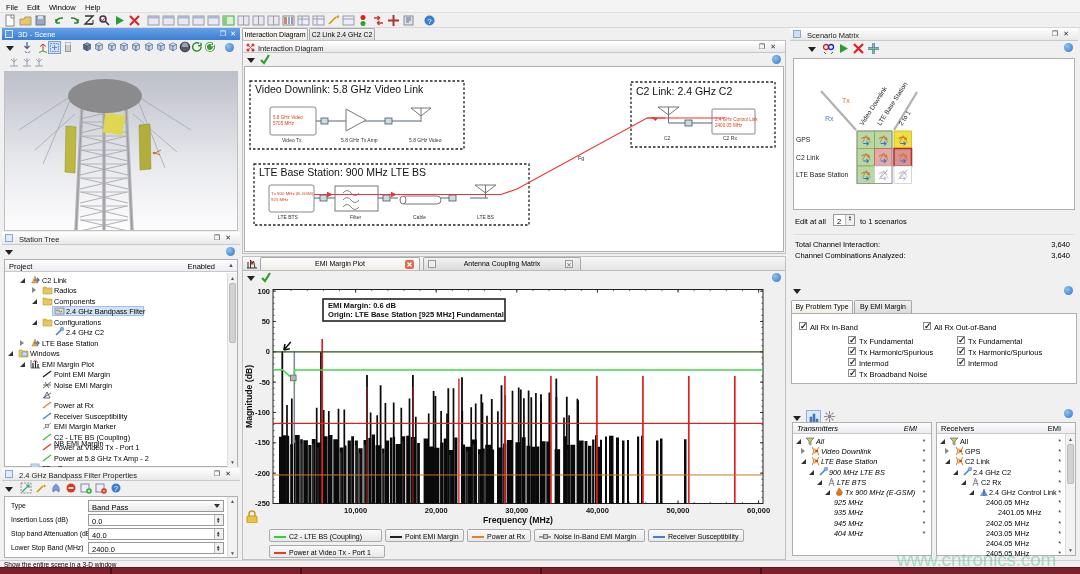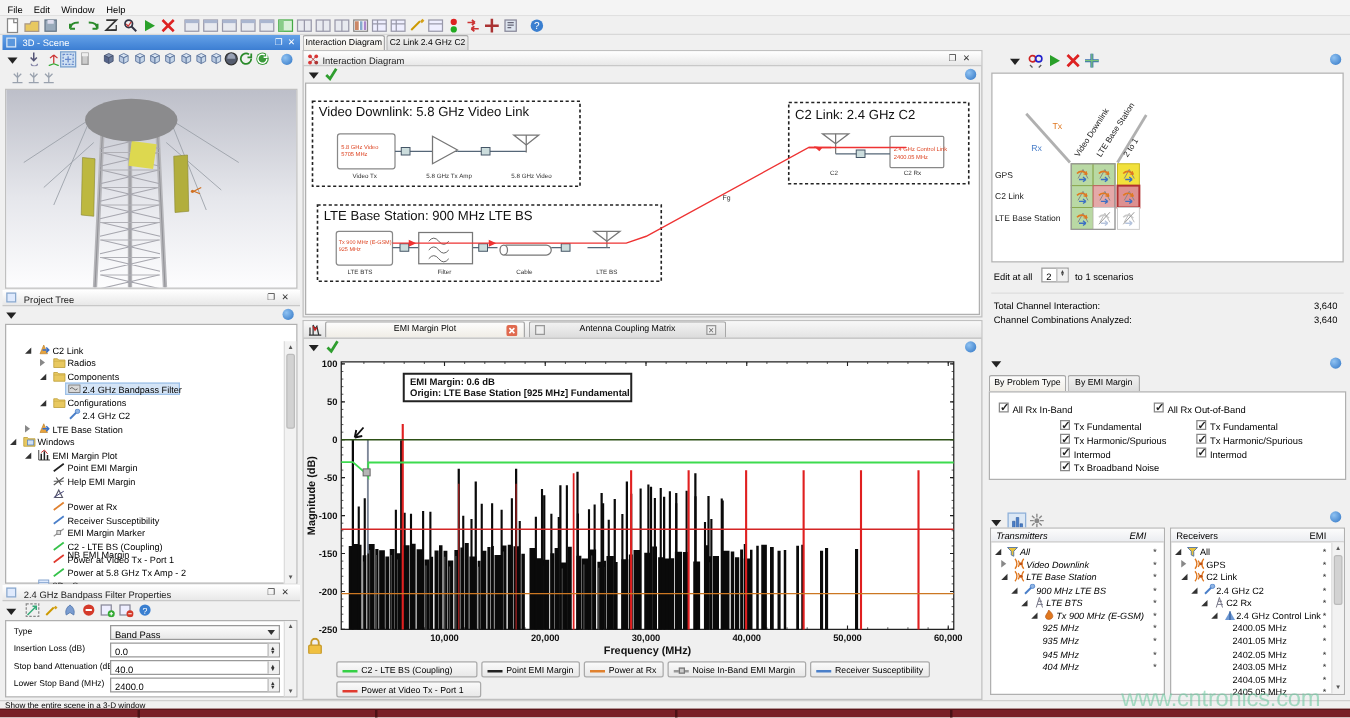--- a/index.html
+++ b/index.html
@@ -267,26 +267,31 @@
         <ellipse cx="100" cy="24" rx="37" ry="17" fill="#8b8b8d"></ellipse>
         <path d="M150 81 l6 -3 M150 81 l5 2" stroke="#d07020" stroke-width="1"></path>
         <circle cx="149" cy="81" r="1.3" fill="#d07020"></circle>
       </svg>
   </div>
 </div>
 
 <div class="abs" style="left:2px;top:232px;width:238px;height:236px;background:#f0f0f0;">
   <div class="ptitle">
       <span class="abs" style="left:3px;top:2px;width:8px;height:8px;border:1px solid #8aa8cc;background:#dfeafd;"></span>
-      <span class="t">Project Tree</span>
+      <span class="t">Station Tree</span>
       <span class="pbtns">❐✕</span>
     </div>
   <div class="abs" style="left:3px;top:16px;"><span class="tri"></span></div>
   <div class="helpdot" style="right:5px;top:15px;"></div>
   <div class="white" style="left:2px;top:27px;width:234px;height:208px;">
+    <div class="abs" style="left:0;top:0;width:232px;height:12px;background:linear-gradient(#fcfcfc,#eceef2);border-bottom:1px solid #c8c8c8;">
+      <span class="abs" style="left:4px;top:2px;">Project</span>
+      <span class="abs" style="right:22px;top:2px;">Enabled</span>
+      <span class="abs" style="right:3px;top:2px;color:#555;font-size:6px;">▲</span>
+    </div>
     <div class="abs" style="left:0;top:13px;width:222px;height:194px;overflow:hidden;">
         <div class="treerow" style="left:0;top:3.0px;">
           <span style="position:absolute;left:15px;top:2px;width:0;height:0;border-right:5px solid #333;border-top:5px solid transparent;"></span>
           <span style="position:absolute;left:25px;top:-1px;"><svg width="11" height="10" style="vertical-align:top">
               <path d="M2 8 L5 1 L8 8 Z" fill="#e8a33d" stroke="#b97f26" stroke-width="0.5"></path>
               <path d="M4 5 h5 M7 3 l2 2 -2 2" stroke="#3b6fc4" stroke-width="1.2" fill="none"></path>
             </svg></span>
           <span style="position:absolute;left:37px;top:0px;">C2 Link</span>
         </div>
         <div class="treerow" style="left:0;top:13.4px;">
@@ -356,21 +361,21 @@
         <div class="treerow" style="left:0;top:97.1px;">
           <span style="position:absolute;left:37px;top:-1px;"><svg width="11" height="10" style="vertical-align:top">
               <path d="M1 8 L9 2" stroke="#222" stroke-width="1.4"></path>
             </svg></span>
           <span style="position:absolute;left:49px;top:0px;">Point EMI Margin</span>
         </div>
         <div class="treerow" style="left:0;top:107.5px;">
           <span style="position:absolute;left:37px;top:-1px;"><svg width="11" height="10" style="vertical-align:top">
               <path d="M1 8 L9 2 M3 2 L7 8 M1 5 h8" stroke="#555" stroke-width="0.9"></path>
             </svg></span>
-          <span style="position:absolute;left:49px;top:0px;">Help EMI Margin</span>
+          <span style="position:absolute;left:49px;top:0px;">Noise EMI Margin</span>
         </div>
         <div class="treerow" style="left:0;top:118.0px;">
           <span style="position:absolute;left:37px;top:-1px;"><svg width="11" height="10" style="vertical-align:top">
               <path d="M2 8 L5 2 L8 8 Z" fill="none" stroke="#556" stroke-width="0.9"></path>
               <path d="M1 8 L9 3" stroke="#447" stroke-width="0.8"></path>
             </svg></span>
           <span style="position:absolute;left:49px;top:0px;margin-top:48px;">NB EMI Margin</span>
         </div>
         <div class="treerow" style="left:0;top:128.4px;">
           <span style="position:absolute;left:37px;top:-1px;"><svg width="11" height="10" style="vertical-align:top">
@@ -744,20 +749,25 @@
         <span style="position:absolute;left:19px;top:2.5px;font-size:7px;white-space:nowrap;">Receiver Susceptibility</span>
       </span>
       <span class="abs" style="left:26px;top:16px;width:116px;height:13px;background:linear-gradient(#fafafa,#e8e8e8);border:1px solid #aaa;border-radius:2px;">
         <span style="position:absolute;left:4px;top:6px;width:12px;height:1.7px;background:#e03a2f;"></span>
         <span style="position:absolute;left:19px;top:2.5px;font-size:7px;white-space:nowrap;">Power at Video Tx - Port 1</span>
       </span>
     </div>
 </div>
 
 <div class="abs" style="left:790px;top:28px;width:288px;height:238px;background:#f0f0f0;">
+  <div class="ptitle">
+      <span class="abs" style="left:3px;top:2px;width:8px;height:8px;border:1px solid #8aa8cc;background:#cfe0f5;"></span>
+      <span class="t">Scenario Matrix</span>
+      <span class="pbtns">❐✕</span>
+    </div>
   <div class="abs" style="left:18px;top:14px;width:110px;height:13px;">
       <span class="abs" style="left:0px;top:3px;"><span class="tri"></span></span>
       <span class="abs" style="left:14px;top:0px;width:14px;height:13px;"><svg width="13" height="13">
           <circle cx="4" cy="5" r="2.5" fill="none" stroke="#c22" stroke-width="1.3"></circle>
           <circle cx="9" cy="5" r="2.5" fill="none" stroke="#22c" stroke-width="1.3"></circle>
           <path d="M2 10 l2 2 M11 10 l-2 2" stroke="#555"></path>
         </svg></span>
       <span class="abs" style="left:29px;top:0px;width:14px;height:13px;"><svg width="13" height="13">
           <path d="M3 2 L11 6.5 L3 11 Z" fill="#2aa02a"></path>
         </svg></span>
@@ -1041,21 +1051,21 @@
         <span style="position:absolute;left:52px;top:0;">2.4 GHz Control Link</span>
         <span style="position:absolute;right:14px;top:0;color:#333;">*</span>
       </div>
       <div class="treerow" style="left:0;right:0;top:75.2px;">
         <span style="position:absolute;left:49px;top:-1px;"></span>
         <span style="position:absolute;left:49px;top:0;">2400.05 MHz</span>
         <span style="position:absolute;right:14px;top:0;color:#333;">*</span>
       </div>
       <div class="treerow" style="left:0;right:0;top:85.4px;">
         <span style="position:absolute;left:49px;top:-1px;"></span>
-        <span style="position:absolute;left:49px;top:0;text-align:right;">2401.05 MHz</span>
+        <span style="position:absolute;left:61px;top:0;text-align:right;">2401.05 MHz</span>
         <span style="position:absolute;right:14px;top:0;color:#333;">*</span>
       </div>
       <div class="treerow" style="left:0;right:0;top:95.60000000000001px;">
         <span style="position:absolute;left:49px;top:-1px;"></span>
         <span style="position:absolute;left:49px;top:0;">2402.05 MHz</span>
         <span style="position:absolute;right:14px;top:0;color:#333;">*</span>
       </div>
       <div class="treerow" style="left:0;right:0;top:105.80000000000001px;">
         <span style="position:absolute;left:49px;top:-1px;"></span>
         <span style="position:absolute;left:49px;top:0;">2403.05 MHz</span>

